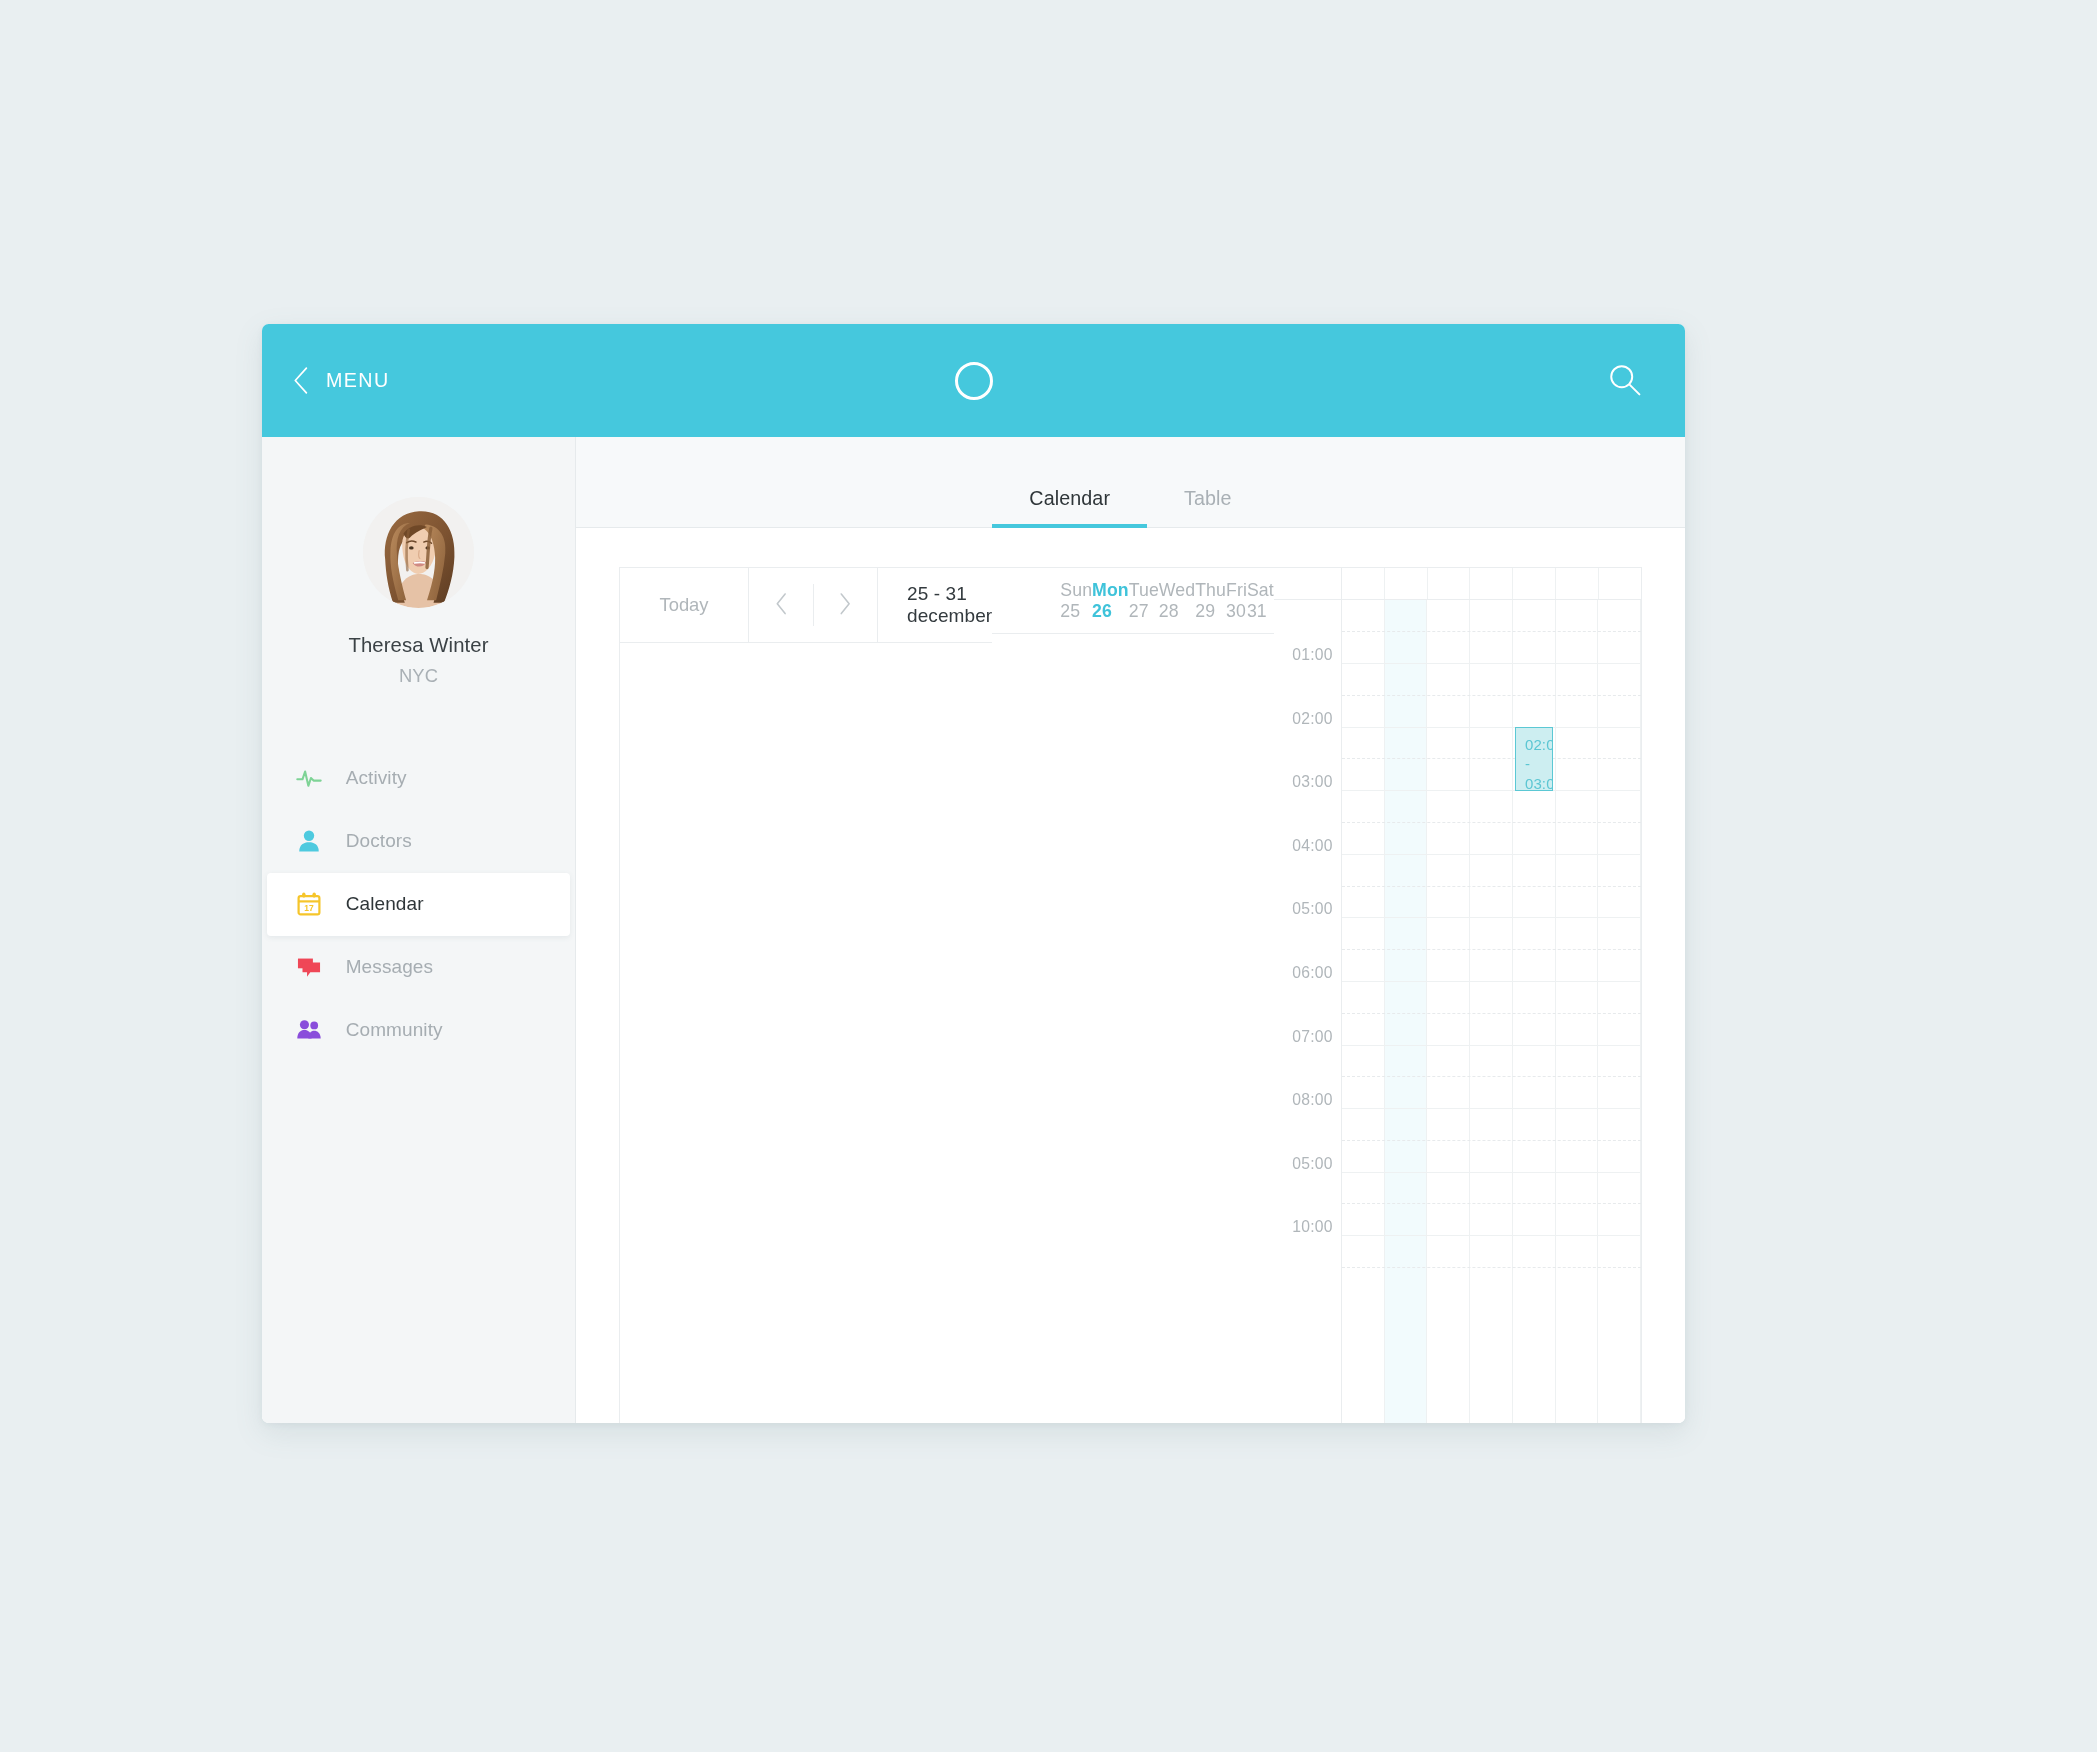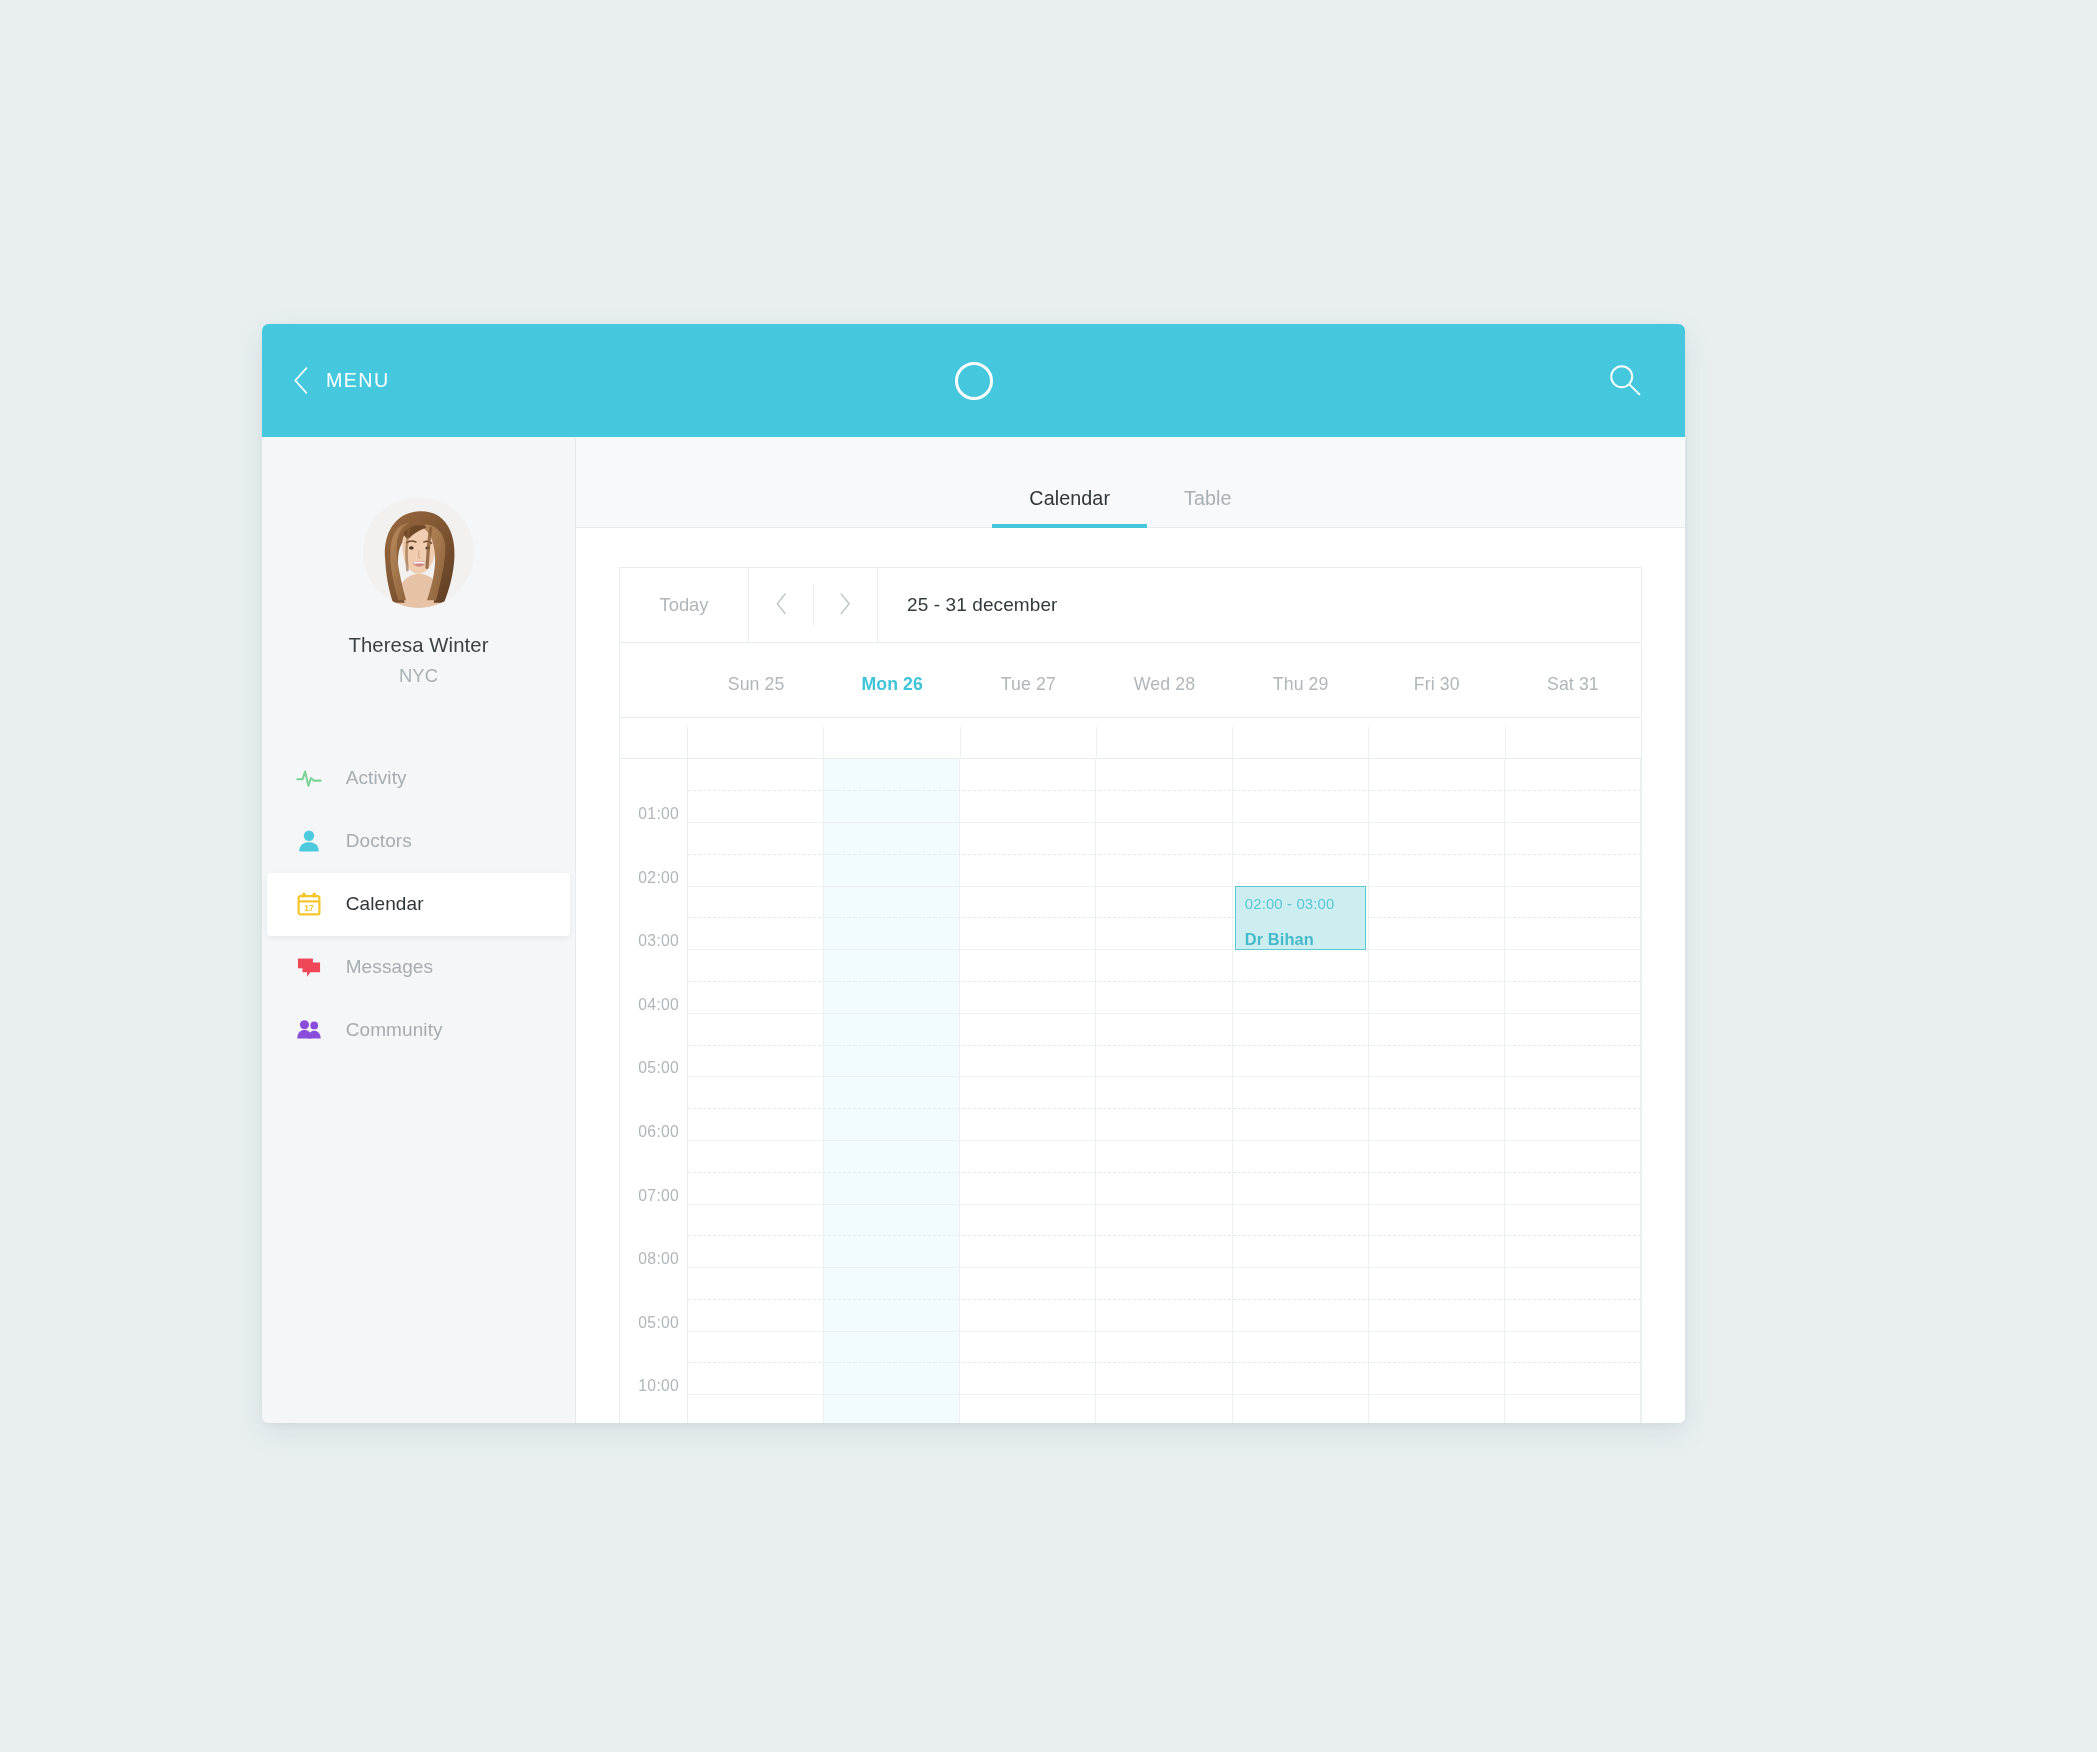--- a/index.html
+++ b/index.html
@@ -159,23 +159,22 @@
     box-sizing:border-box;
     background:#ffffff;
     overflow:hidden;
   }
   .cal-card{
     border:0.7px solid #eaedef;
     border-bottom:none;
     background:#fff;
     height:100%;
     box-sizing:border-box;
-    display:flex;flex-direction:column;
-    overflow:hidden;
-    gap:9px;
+    display:flex;
+    overflow:hidden;
   }
 
   
   .cal-toolbar{
     height:74px;flex:0 0 74px;
     display:flex;align-items:stretch;
     border-bottom:0.7px solid #eaedef;
   }
   .tb-today{
     width:128px;flex:0 0 128px;

